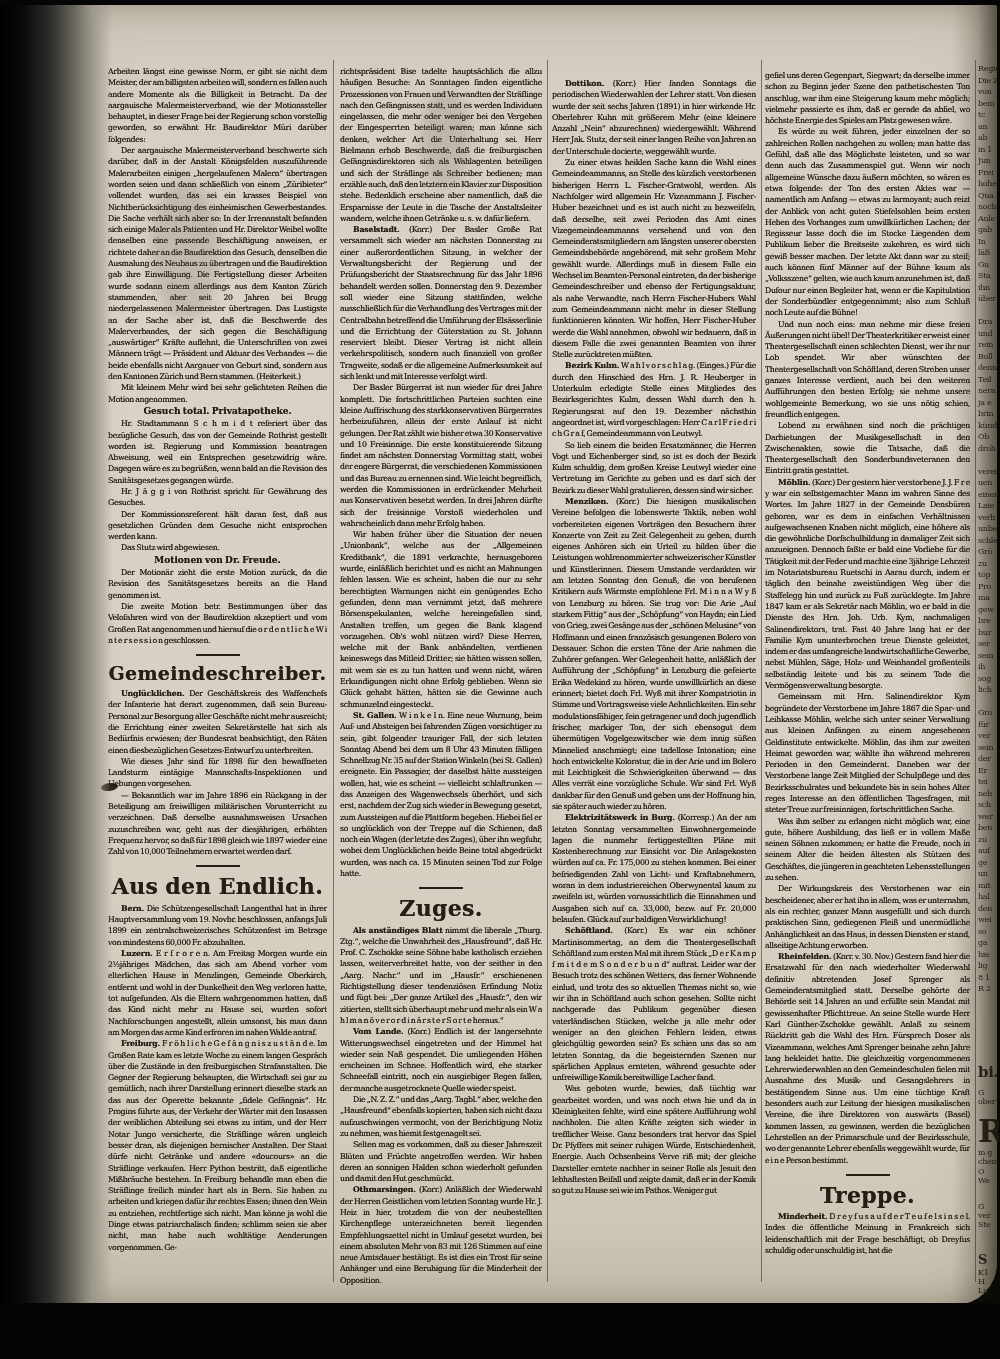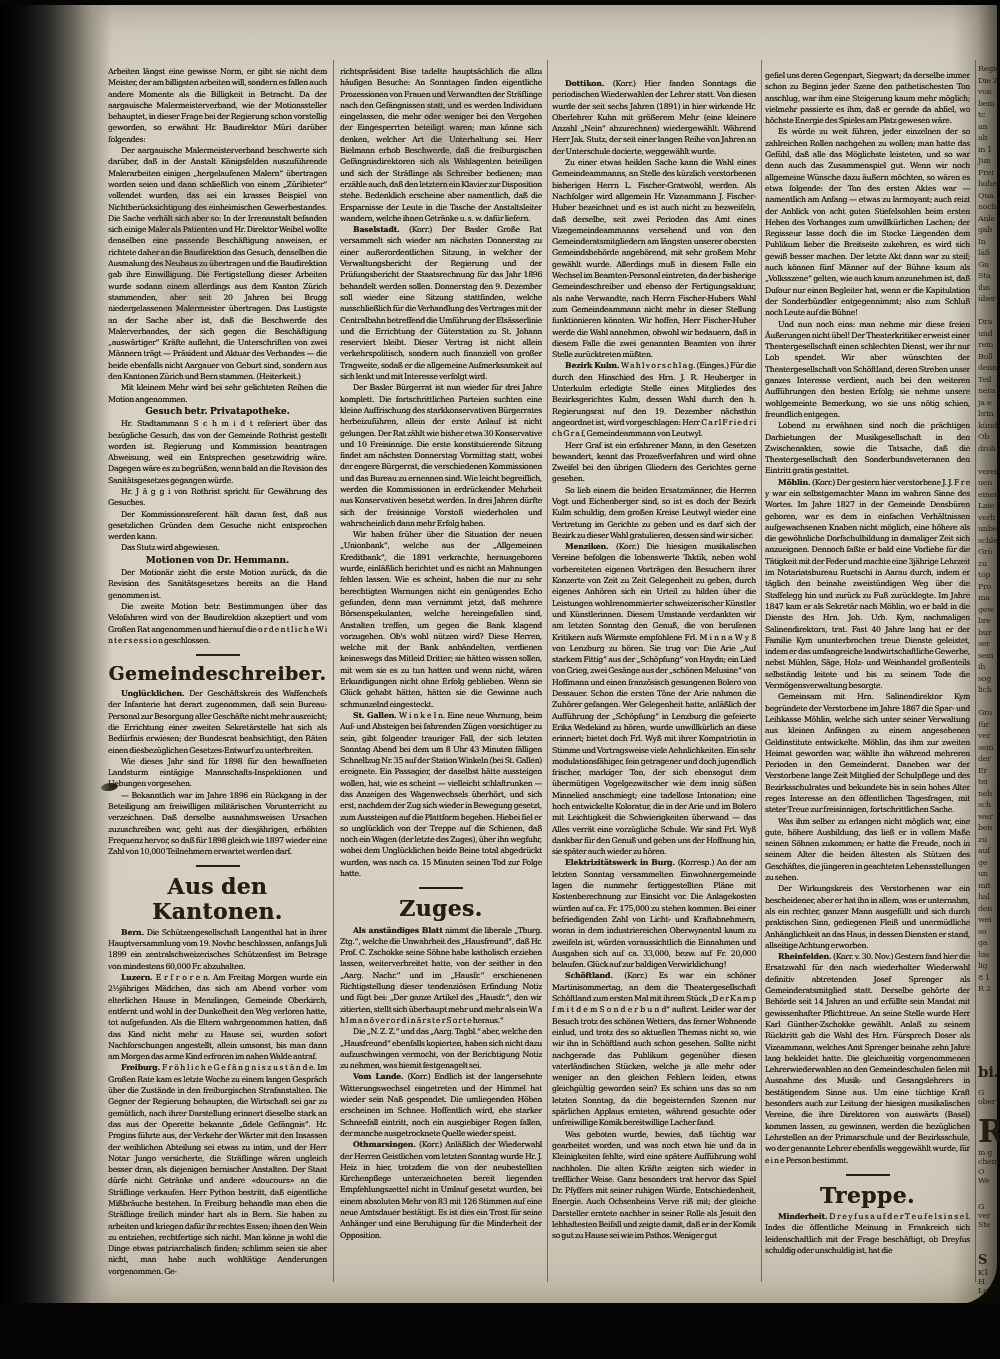--- a/index.html
+++ b/index.html
@@ -46,57 +46,57 @@
 
   <div class="colrule" style="left:333px"></div>
   <div class="colrule" style="left:547px"></div>
   <div class="colrule" style="left:761px"></div>
   <div class="colrule" style="left:975px"></div>
 
   <div class="col" id="col-0" style="left:108px;top:66px;width:219px;height:1228px">
       <p class="para cont"><span>Arbeiten längst eine gewisse Norm, er gibt sie nicht dem Meister, der am billigsten arbeiten will, sondern es fallen auch andere Momente als die Billigkeit in Betracht. Da der aargauische Malermeisterverband, wie der Motionssteller behauptet, in dieser Frage bei der Regierung schon vorstellig geworden, so erwähnt Hr. Baudirektor Müri darüber folgendes:</span></p>
       <p class="para"><span>Der aargauische Malermeisterverband beschwerte sich darüber, daß in der Anstalt Königsfelden auszuführende Malerarbeiten einigen „hergelaufenen Malern“ übertragen worden seien und dann schließlich von einem „Züribieter“ vollendet wurden, das sei ein krasses Beispiel von Nichtberücksichtigung des einheimischen Gewerbestandes. Die Sache verhält sich aber so: In der Irrenanstalt befanden sich einige Maler als Patienten und Hr. Direktor Weibel wollte denselben eine passende Beschäftigung anweisen, er richtete daher an die Baudirektion das Gesuch, denselben die Ausmalung des Neubaus zu übertragen und die Baudirektion gab ihre Einwilligung. Die Fertigstellung dieser Arbeiten wurde sodann einem allerdings aus dem Kanton Zürich stammenden, aber seit 20 Jahren bei Brugg niedergelassenen Malermeister übertragen. Das Lustigste an der Sache aber ist, daß die Beschwerde des Malerverbandes, der sich gegen die Beschäftigung „auswärtiger“ Kräfte auflehnt, die Unterschriften von zwei Männern trägt — Präsident und Aktuar des Verbandes — die beide ebenfalls nicht Aargauer von Geburt sind, sondern aus den Kantonen Zürich und Bern stammen. (Heiterkeit.)</span></p>
       <p class="para"><span>Mit kleinem Mehr wird bei sehr gelichteten Reihen die Motion angenommen.</span></p>
-      <div class="subhead">Gesuch betr. Privatapotheke.</div>
+      <div class="subhead">Gesuch total. Privatapotheke.</div>
       <p class="para"><span>Hr. Stadtammann S c h m i d t referiert über das bezügliche Gesuch, das von der Gemeinde Rothrist gestellt worden ist. Regierung und Kommission beantragen Abweisung, weil ein Entsprechen gesetzwidrig wäre. Dagegen wäre es zu begrüßen, wenn bald an die Revision des Sanitätsgesetzes gegangen würde.</span></p>
       <p class="para"><span>Hr. J ä g g i von Rothrist spricht für Gewährung des Gesuches.</span></p>
       <p class="para"><span>Der Kommissionsreferent hält daran fest, daß aus gesetzlichen Gründen dem Gesuche nicht entsprochen werden kann.</span></p>
       <p class="para"><span>Das Stutz wird abgewiesen.</span></p>
-      <div class="subhead">Motionen von Dr. Hemmann.</div>
+      <div class="subhead">Motionen von Dr. Freude.</div>
       <p class="para"><span>Der Motionär zieht die erste Motion zurück, da die Revision des Sanitätsgesetzes bereits an die Hand genommen ist.</span></p>
       <p class="para"><span>Die zweite Motion betr. Bestimmungen über das Velofahren wird von der Baudirektion akzeptiert und vom Großen Rat angenommen und hierauf die o r d e n t l i c h e  W i n t e r s e s s i o n  geschlossen.</span></p>
       <div class="rule"></div>
       <div class="heading h-sm">Gemeindeschreiber.</div>
       <p class="para"><b class="lead">Unglücklichen.</b> <span>Der Geschäftskreis des Waffenchefs der Infanterie hat derart zugenommen, daß sein Bureau-Personal zur Besorgung aller Geschäfte nicht mehr ausreicht; die Errichtung einer zweiten Sekretärstelle hat sich als Bedürfnis erwiesen; der Bundesrat beabsichtigt, den Räten einen diesbezüglichen Gesetzes-Entwurf zu unterbreiten.</span></p>
       <p class="para"><span>Wie dieses Jahr sind für 1898 für den bewaffneten Landsturm eintägige Mannschafts-Inspektionen und Uebungen vorgesehen.</span></p>
       <p class="para"><span>— Bekanntlich war im Jahre 1896 ein Rückgang in der Beteiligung am freiwilligen militärischen Vorunterricht zu verzeichnen. Daß derselbe ausnahmsweisen Ursachen zuzuschreiben war, geht aus der diesjährigen, erhöhten Frequenz hervor, so daß für 1898 gleich wie 1897 wieder eine Zahl von 10,000 Teilnehmern erwartet werden darf.</span></p>
       <div class="rule"></div>
-      <div class="heading h-lg">Aus den Kantonen.</div>
+      <div class="heading h-lg">Aus den Endlich.</div>
       <p class="para"><b class="lead">Bern.</b> <span>Die Schützengesellschaft Langenthal hat in ihrer Hauptversammlung vom 19. Novbr. beschlossen, anfangs Juli 1899 ein zentralschweizerisches Schützenfest im Betrage von mindestens 60,000 Fr. abzuhalten.</span></p>
       <p class="para"><b class="lead">Luzern.</b> <span>E r f r o r e n.  Am Freitag Morgen wurde ein 2½jähriges Mädchen, das sich am Abend vorher vom elterlichen Hause in Menzlingen, Gemeinde Oberkirch, entfernt und wohl in der Dunkelheit den Weg verloren hatte, tot aufgefunden. Als die Eltern wahrgenommen hatten, daß das Kind nicht mehr zu Hause sei, wurden sofort Nachforschungen angestellt, allein umsonst, bis man dann am Morgen das arme Kind erfroren im nahen Walde antraf.</span></p>
       <p class="para"><b class="lead">Freiburg.</b> <span>F r ö h l i c h e  G e f ä n g n i s z u s t ä n d e.  Im Großen Rate kam es letzte Woche zu einem langen Gespräch über die Zustände in den freiburgischen Strafanstalten. Die Gegner der Regierung behaupten, die Wirtschaft sei gar zu gemütlich, nach ihrer Darstellung erinnert dieselbe stark an das aus der Operette bekannte „fidele Gefängnis“. Hr. Progins führte aus, der Verkehr der Wärter mit den Insassen der weiblichen Abteilung sei etwas zu intim, und der Herr Notar Jungo versicherte, die Sträflinge wären ungleich besser dran, als diejenigen bernischer Anstalten. Der Staat dürfe nicht Getränke und andere «doucours» an die Sträflinge verkaufen. Herr Python bestritt, daß eigentliche Mißbräuche bestehen. In Freiburg behandle man eben die Sträflinge freilich minder hart als in Bern. Sie haben zu arbeiten und kriegen dafür ihr rechtes Essen; ihnen den Wein zu entziehen, rechtfertige sich nicht. Man könne ja wohl die Dinge etwas patriarchalisch finden; schlimm seien sie aber nicht, man habe auch wohltätige Aenderungen vorgenommen. Ge-</span></p>
     </div>
   <div class="col" id="col-1" style="left:340px;top:66px;width:202px;height:1228px">
       <p class="para cont"><span>richtspräsident Bise tadelte hauptsächlich die allzu häufigen Besuche: An Sonntagen finden eigentliche Prozessionen von Frauen und Verwandten der Sträflinge nach den Gefängnissen statt, und es werden Individuen eingelassen, die mehr oder weniger bei den Vergehen der Eingesperrten beteiligt waren; man könne sich denken, welcher Art die Unterhaltung sei. Herr Bielmann erhob Beschwerde, daß die freiburgischen Gefängnisdirektoren sich als Wahlagenten beteiligen und sich der Sträflinge als Schreiber bedienen; man erzähle auch, daß den letztern ein Klavier zur Disposition stehe. Bedenklich erscheine aber namentlich, daß die Ersparnisse der Leute in die Tasche der Anstaltsleiter wandern, welche ihnen Getränke u. s. w. dafür liefern.</span></p>
       <p class="para"><b class="lead">Baselstadt.</b> <span>(Korr.) Der Basler Große Rat versammelt sich wieder am nächsten Donnerstag zu einer außerordentlichen Sitzung, in welcher der Verwaltungsbericht der Regierung und der Prüfungsbericht der Staatsrechnung für das Jahr 1896 behandelt werden sollen. Donnerstag den 9. Dezember soll wieder eine Sitzung stattfinden, welche ausschließlich für die Verhandlung des Vertrages mit der Centralbahn betreffend die Umführung der Elsässerlinie und die Errichtung der Güterstation zu St. Johann reserviert bleibt. Dieser Vertrag ist nicht allein verkehrspolitisch, sondern auch finanziell von großer Tragweite, sodaß er die allgemeine Aufmerksamkeit auf sich lenkt und mit Interesse verfolgt wird.</span></p>
       <p class="para"><span>Der Basler Bürgerrat ist nun wieder für drei Jahre komplett. Die fortschrittlichen Parteien suchten eine kleine Auffrischung des starkkonservativen Bürgerrates herbeizuführen, allein der erste Anlauf ist nicht gelungen. Der Rat zählt wie bisher etwa 30 Konservative und 10 Freisinnige. Die erste konstituierende Sitzung findet am nächsten Donnerstag Vormittag statt, wobei der engere Bürgerrat, die verschiedenen Kommissionen und das Bureau zu ernennen sind. Wie leicht begreiflich, werden die Kommissionen in erdrückender Mehrheit aus Konservativen besetzt werden. In drei Jahren dürfte sich der freisinnige Vorstoß wiederholen und wahrscheinlich dann mehr Erfolg haben.</span></p>
       <p class="para"><span>Wir haben früher über die Situation der neuen „Unionbank“, welche aus der „Allgemeinen Kreditbank“, die 1891 verkrachte, herausgeboren wurde, einläßlich berichtet und es nicht an Mahnungen fehlen lassen. Wie es scheint, haben die nur zu sehr berechtigten Warnungen nicht ein genügendes Echo gefunden, denn man vernimmt jetzt, daß mehrere Börsenspekulanten, welche hereingefallen sind, Anstalten treffen, um gegen die Bank klagend vorzugehen. Ob's wohl nützen wird? Diese Herren, welche mit der Bank anbändelten, verdienen keineswegs das Mitleid Dritter; sie hätten wissen sollen, mit wem sie es zu tun hatten und wenn nicht, wären Erkundigungen nicht ohne Erfolg geblieben. Wenn sie Glück gehabt hätten, hätten sie die Gewinne auch schmunzelnd eingesteckt.</span></p>
       <p class="para"><b class="lead">St. Gallen.</b> <span>W i n k e l n.  Eine neue Warnung, beim Auf- und Absteigen bei fahrenden Zügen vorsichtiger zu sein, gibt folgender trauriger Fall, der sich letzten Sonntag Abend bei dem um 8 Uhr 43 Minuten fälligen Schnellzug Nr. 35 auf der Station Winkeln (bei St. Gallen) ereignete. Ein Passagier, der daselbst hätte aussteigen wollen, hat, wie es scheint — vielleicht schlaftrunken — das Anzeigen des Wagenwechsels überhört, und sich erst, nachdem der Zug sich wieder in Bewegung gesetzt, zum Aussteigen auf die Plattform begeben. Hiebei fiel er so unglücklich von der Treppe auf die Schienen, daß noch ein Wagen (der letzte des Zuges), über ihn wegfuhr, wobei dem Unglücklichen beide Beine total abgedrückt wurden, was nach ca. 15 Minuten seinen Tod zur Folge hatte.</span></p>
       <div class="rule"></div>
       <div class="heading h-lg">Zuges.</div>
       <p class="para"><b class="lead">Als anständiges Blatt</b> <span>nimmt die liberale „Thurg. Ztg.“, welche die Unwahrheit des „Hausfreund“, daß Hr. Prof. C. Zschokke seine Söhne habe katholisch erziehen lassen, weiterverbreitet hatte, von der seither in den „Aarg. Nachr.“ und im „Hausfr.“ erschienenen Richtigstellung dieser tendenziösen Erfindung Notiz und fügt bei: „Der ganze Artikel des „Hausfr.“, den wir zitierten, stellt sich überhaupt mehr und mehr als ein W a h l m a n ö v e r  o r d i n ä r s t e r  S o r t e  heraus.“</span></p>
+      <p class="para"><b class="lead">Vom Lande.</b> <span>(Korr.) Endlich ist der langersehnte Witterungswechsel eingetreten und der Himmel hat wieder sein Naß gespendet. Die umliegenden Höhen erscheinen im Schnee. Hoffentlich wird, ehe starker Schneefall eintritt, noch ein ausgiebiger Regen fallen, der manche ausgetrocknete Quelle wieder speist.</span></p>
       <p class="para"><span>Die „N. Z. Z.“ und das „Aarg. Tagbl.“ aber, welche den „Hausfreund“ ebenfalls kopierten, haben sich nicht dazu aufzuschwingen vermocht, von der Berichtigung Notiz zu nehmen, was hiemit festgenagelt sei.</span></p>
-      <p class="para"><b class="lead">Vom Lande.</b> <span>(Korr.) Endlich ist der langersehnte Witterungswechsel eingetreten und der Himmel hat wieder sein Naß gespendet. Die umliegenden Höhen erscheinen im Schnee. Hoffentlich wird, ehe starker Schneefall eintritt, noch ein ausgiebiger Regen fallen, der manche ausgetrocknete Quelle wieder speist.</span></p>
+      <p class="para"><span>Selten mag es vorkommen, daß zu dieser Jahreszeit Blüten und Früchte angetroffen werden. Wir haben deren an sonnigen Halden schon wiederholt gefunden und damit den Hut geschmückt.</span></p>
       <p class="para"><b class="lead">Othmarsingen.</b> <span>(Korr.) Anläßlich der Wiederwahl der Herren Geistlichen vom letzten Sonntag wurde Hr. J. Heiz in hier, trotzdem die von der neubestellten Kirchenpflege unterzeichneten bereit liegenden Empfehlungszettel nicht in Umlauf gesetzt wurden, bei einem absoluten Mehr von 83 mit 126 Stimmen auf eine neue Amtsdauer bestätigt. Es ist dies ein Trost für seine Anhänger und eine Beruhigung für die Minderheit der Opposition.</span></p>
     </div>
   <div class="col" id="col-2" style="left:552px;top:78px;width:204px;height:1218px">
       <p class="para"><b class="lead">Dottikon.</b> <span>(Korr.) Hier fanden Sonntags die periodischen Wiederwahlen der Lehrer statt. Von diesen wurde der seit sechs Jahren (1891) in hier wirkende Hr. Oberlehrer Kuhn mit größerem Mehr (eine kleinere Anzahl „Nein“ abzurechnen) wiedergewählt. Während Herr Jak. Stutz, der seit einer langen Reihe von Jahren an der Unterschule docierte, weggewählt wurde.</span></p>
       <p class="para"><span>Zu einer etwas heiklen Sache kann die Wahl eines Gemeindeammanns, an Stelle des kürzlich verstorbenen bisherigen Herrn L. Fischer-Gratwohl, werden. Als Nachfolger wird allgemein Hr. Vizeammann J. Fischer-Huber bezeichnet und es ist auch nicht zu bezweifeln, daß derselbe, seit zwei Perioden das Amt eines Vizegemeindeammanns versehend und von den Gemeinderatsmitgliedern am längsten unserer obersten Gemeindsbehörde angehörend, mit sehr großem Mehr gewählt wurde. Allerdings muß in diesem Falle ein Wechsel im Beamten-Personal eintreten, da der bisherige Gemeindeschreiber und ebenso der Fertigungsaktuar, als nahe Verwandte, nach Herrn Fischer-Hubers Wahl zum Gemeindeammann nicht mehr in dieser Stellung funktionieren könnten. Wir hoffen, Herr Fischer-Huber werde die Wahl annehmen, obwohl wir bedauern, daß in diesem Falle die zwei genannten Beamten von ihrer Stelle zurücktreten müßten.</span></p>
       <p class="para"><b class="lead">Bezirk Kulm.</b> <span>W a h l v o r s c h l a g. (Einges.) Für die durch den Hinschied des Hrn. J. R. Heuberger in Unterkulm erledigte Stelle eines Mitgliedes des Bezirksgerichtes Kulm, dessen Wahl durch den h. Regierungsrat auf den 19. Dezember nächsthin angeordnet ist, wird vorgeschlagen: Herr C a r l  F r i e d r i c h  G r a f, Gemeindeammann von Leutwyl.</span></p>
-      <p class="para"><span>Herr Graf ist ein erfahrener Mann, in den Gesetzen bewandert, kennt das Prozeßverfahren und wird ohne Zweifel bei den übrigen Gliedern des Gerichtes gerne gesehen.</span></p>
       <p class="para"><span>So lieb einem die beiden Ersatzmänner, die Herren Vogt und Eichenberger sind, so ist es doch der Bezirk Kulm schuldig, dem großen Kreise Leutwyl wieder eine Vertretung im Gerichte zu geben und es darf sich der Bezirk zu dieser Wahl gratulieren, dessen sind wir sicher.</span></p>
       <p class="para"><b class="lead">Menziken.</b> <span>(Korr.) Die hiesigen musikalischen Vereine befolgen die lobenswerte Taktik, neben wohl vorbereiteten eigenen Vorträgen den Besuchern ihrer Konzerte von Zeit zu Zeit Gelegenheit zu geben, durch eigenes Anhören sich ein Urteil zu bilden über die Leistungen wohlrenommierter schweizerischer Künstler und Künstlerinnen. Diesem Umstande verdankten wir am letzten Sonntag den Genuß, die von berufenen Kritikern aufs Wärmste empfohlene Frl. M i n n a  W y ß  von Lenzburg zu hören. Sie trug vor: Die Arie „Auf starkem Fittig“ aus der „Schöpfung“ von Haydn; ein Lied von Grieg, zwei Gesänge aus der „schönen Melusine“ von Hoffmann und einen französisch gesungenen Bolero von Dessauer. Schon die ersten Töne der Arie nahmen die Zuhörer gefangen. Wer Gelegenheit hatte, anläßlich der Aufführung der „Schöpfung“ in Lenzburg die gefeierte Erika Wedekind zu hören, wurde unwillkürlich an diese erinnert; bietet doch Frl. Wyß mit ihrer Kompatriotin in Stimme und Vortragsweise viele Aehnlichkeiten. Ein sehr modulationsfähiger, fein getragener und doch jugendlich frischer, markiger Ton, der sich ebensogut dem übermütigen Vogelgezwitscher wie dem innig süßen Minnelied anschmiegt; eine tadellose Intonation; eine hoch entwickelte Koloratur, die in der Arie und im Bolero mit Leichtigkeit die Schwierigkeiten überwand — das Alles verrät eine vorzügliche Schule. Wir sind Frl. Wyß dankbar für den Genuß und geben uns der Hoffnung hin, sie später auch wieder zu hören.</span></p>
       <p class="para"><b class="lead">Elektrizitätswerk in Burg.</b> <span>(Korresp.) An der am letzten Sonntag versammelten Einwohnergemeinde lagen die nunmehr fertiggestellten Pläne mit Kostenberechnung zur Einsicht vor. Die Anlagekosten würden auf ca. Fr. 175,000 zu stehen kommen. Bei einer befriedigenden Zahl von Licht- und Kraftabnehmern, woran in dem industriereichen Oberwynental kaum zu zweifeln ist, würden voraussichtlich die Einnahmen und Ausgaben sich auf ca. 33,000, bezw. auf Fr. 20,000 belaufen. Glück auf zur baldigen Verwirklichung!</span></p>
       <p class="para"><b class="lead">Schöftland.</b> <span>(Korr.) Es war ein schöner Martinisommertag, an dem die Theatergesellschaft Schöftland zum ersten Mal mit ihrem Stück „D e r  K a m p f  m i t  d e m  S o n d e r b u n d“ auftrat. Leider war der Besuch trotz des schönen Wetters, das ferner Wohnende einlud, und trotz des so aktuellen Themas nicht so, wie wir ihn in Schöftland auch schon gesehen. Sollte nicht nachgerade das Publikum gegenüber diesen vaterländischen Stücken, welche ja alle mehr oder weniger an den gleichen Fehlern leiden, etwas gleichgültig geworden sein? Es schien uns das so am letzten Sonntag, da die begeisternden Szenen nur spärlichen Applaus ernteten, während gesuchte oder unfreiwillige Komik bereitwillige Lacher fand.</span></p>
       <p class="para"><span>Was geboten wurde, bewies, daß tüchtig war gearbeitet worden, und was noch etwa hie und da in Kleinigkeiten fehlte, wird eine spätere Aufführung wohl nachholen. Die alten Kräfte zeigten sich wieder in trefflicher Weise. Ganz besonders trat hervor das Spiel Dr. Pfyffers mit seiner ruhigen Würde, Entschiedenheit, Energie. Auch Ochsenbeins Verve riß mit; der gleiche Darsteller erntete nachher in seiner Rolle als Jesuit den lebhaftesten Beifall und zeigte damit, daß er in der Komik so gut zu Hause sei wie im Pathos. Weniger gut</span></p>
     </div>
   <div class="col" id="col-3" style="left:765px;top:70px;width:205px;height:1226px">
       <p class="para cont"><span>gefiel uns deren Gegenpart, Siegwart; da derselbe immer schon zu Beginn jeder Szene den pathetischesten Ton anschlug, war ihm eine Steigerung kaum mehr möglich; vielmehr passierte es ihm, daß er gerade da abfiel, wo höchste Energie des Spieles am Platz gewesen wäre.</span></p>
       <p class="para"><span>Es würde zu weit führen, jeder einzelnen der so zahlreichen Rollen nachgehen zu wollen; man hatte das Gefühl, daß alle das Möglichste leisteten, und so war denn auch das Zusammenspiel gut. Wenn wir noch allgemeine Wünsche dazu äußern möchten, so wären es etwa folgende: der Ton des ersten Aktes war — namentlich am Anfang — etwas zu larmoyant; auch reizt der Anblick von acht guten Stiefelsohlen beim ersten Heben des Vorhanges zum unwillkürlichen Lachen; der Regisseur lasse doch die im Stocke Liegenden dem Publikum lieber die Breitseite zukehren, es wird sich gewiß besser machen. Der letzte Akt dann war zu steif; auch können fünf Männer auf der Bühne kaum als „Volksszene“ gelten, wie auch kaum anzunehmen ist, daß Dufour nur einen Begleiter hat, wenn er die Kapitulation der Sonderbündler entgegennimmt; also zum Schluß noch Leute auf die Bühne!</span></p>
       <p class="para"><span>Und nun noch eins: man nehme mir diese freien Äußerungen nicht übel! Der Theaterkritiker erweist einer Theatergesellschaft einen schlechten Dienst, wer ihr nur Lob spendet. Wir aber wünschten der Theatergesellschaft von Schöftland, deren Streben unser ganzes Interesse verdient, auch bei den weiteren Aufführungen den besten Erfolg; sie nehme unsere wohlgemeinte Bemerkung, wo sie uns nötig schien, freundlich entgegen.</span></p>

